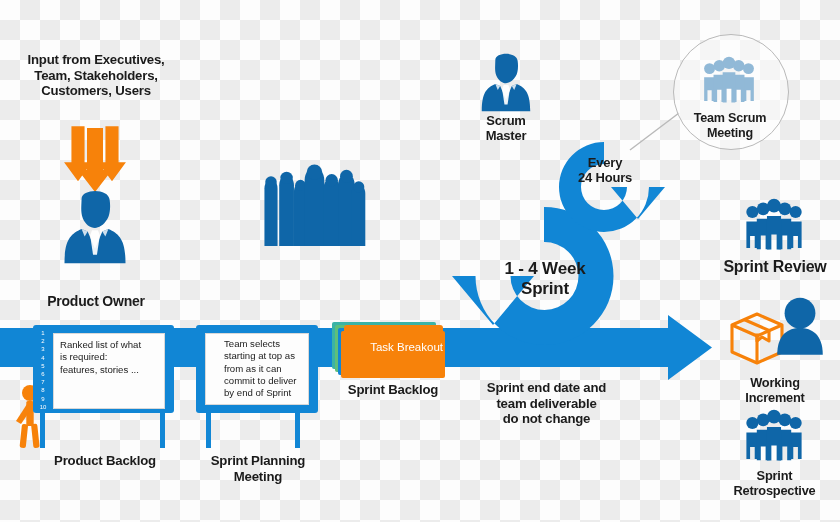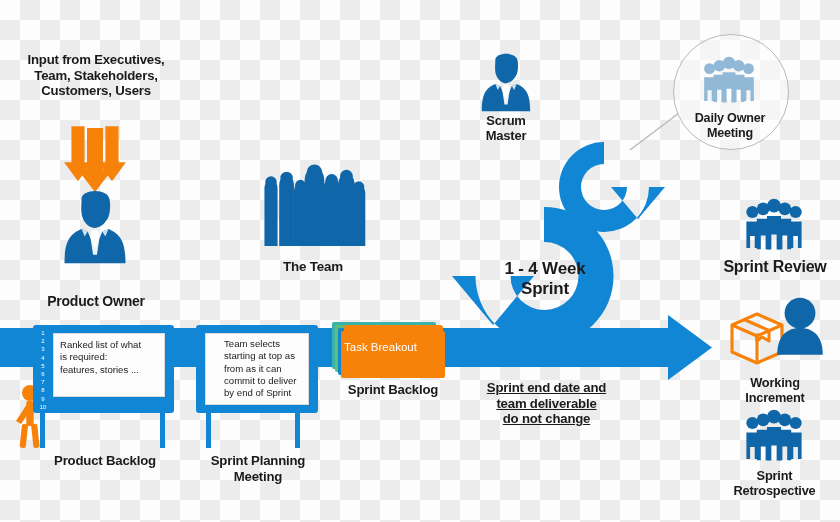--- a/index.html
+++ b/index.html
@@ -80,21 +80,21 @@
     border-radius: 2px;
   }
   .task-card {
     position: absolute;
     background: #f7820a;
     border-radius: 3px;
     color: #ffffff;
     font-weight: normal;
     display: flex;
     align-items: center;
-    justify-content: flex-start;
+    justify-content: flex-end;
     font-size: 11.5px;
   }
 
   
   .magnifier {
     position: absolute;
     border: 1.3px solid #b9b9b9;
     border-radius: 50%;
     background: rgba(253,253,253,0.55);
   }
@@ -245,36 +245,37 @@
       <path d="M 27,404 L 16,421 L 21,424 L 32,408 Z"></path>
     </g>
   </svg>
 
   <div class="lbl" style="left:6px; top:52px; width:180px; font-size:13.2px;">Input from Executives,
 Team, Stakeholders,
 Customers, Users</div>
 
   <div class="lbl" style="left:15px; top:261px; width:162px; font-size:14px;margin-top:32px;">Product Owner</div>
 
-  <div class="lbl" style="left:240px; top:259px; width:146px; font-size:13.4px;">The Team</div>
 
   <div class="lbl" style="left:452px; top:113px; width:108px; font-size:13px;">Scrum
 Master</div>
 
+  <div class="lbl" style="left:557px; top:155px; width:96px; font-size:13px;">Every
+24 Hours</div>
 
   <div class="lbl" style="left:489px; top:259px; width:112px; font-size:17px;">1 - 4 Week
 Sprint</div>
 
-  <div class="lbl" style="left:453px; top:380px; width:187px; font-size:13.2px;text-decoration:underline;">Sprint end date and
+  <div class="lbl" style="left:453px; top:380px; width:187px; font-size:13.2px;">Sprint end date and
 team deliverable
 do not change</div>
 
   <div class="magnifier" style="left:673px; top:34px; width:114px; height:114px;"></div>
 
-  <div class="lbl" style="left:676px; top:111px; width:108px; font-size:12.6px;">Daily Owner
+  <div class="lbl" style="left:676px; top:111px; width:108px; font-size:12.6px;">Team Scrum
 Meeting</div>
 
   <div class="lbl" style="left:713px; top:258px; width:124px; font-size:16px;">Sprint Review</div>
 
   <div class="lbl" style="left:713px; top:359px; width:124px; font-size:12.8px;margin-top:16px;">Working
 Increment</div>
 
   <div class="lbl" style="left:709px; top:468px; width:131px; font-size:12.8px;">Sprint
 Retrospective</div>
 
@@ -288,21 +289,21 @@
         <div>2</div>
         <div>3</div>
         <div>4</div>
         <div>5</div>
         <div>6</div>
         <div>7</div>
         <div>8</div>
         <div>9</div>
         <div>10</div>
       </div>
-      <div class="board-inner" style="left:20px; top:8px; width:112px; height:64px; padding:5px 5px 0 6px; font-size:9.6px;">
+      <div class="board-inner" style="left:20px; top:8px; width:112px; height:76px; padding:5px 5px 0 6px; font-size:9.6px;">
         <div>Ranked list of what</div>
         <div>is required:</div>
         <div>features, stories ...</div>
       </div>
     </div>
 
     <div class="lbl" style="left:22px; top:453px; width:166px; font-size:13.2px;">Product Backlog</div>
   </div>
 
   <div>

